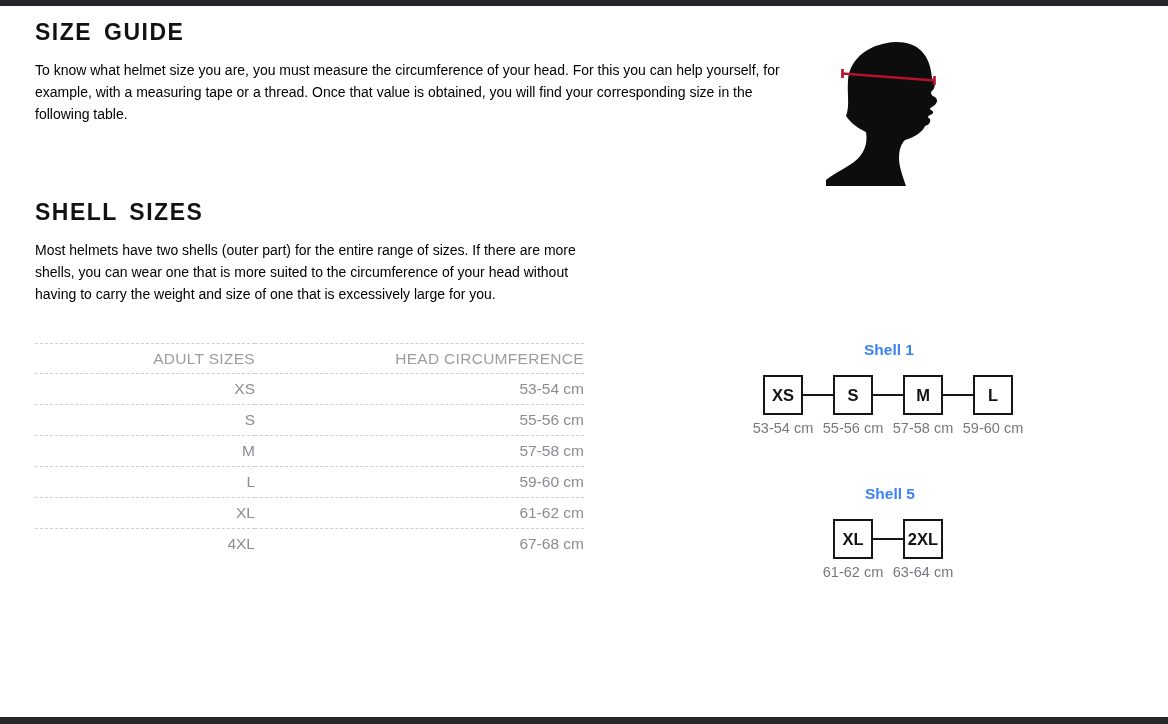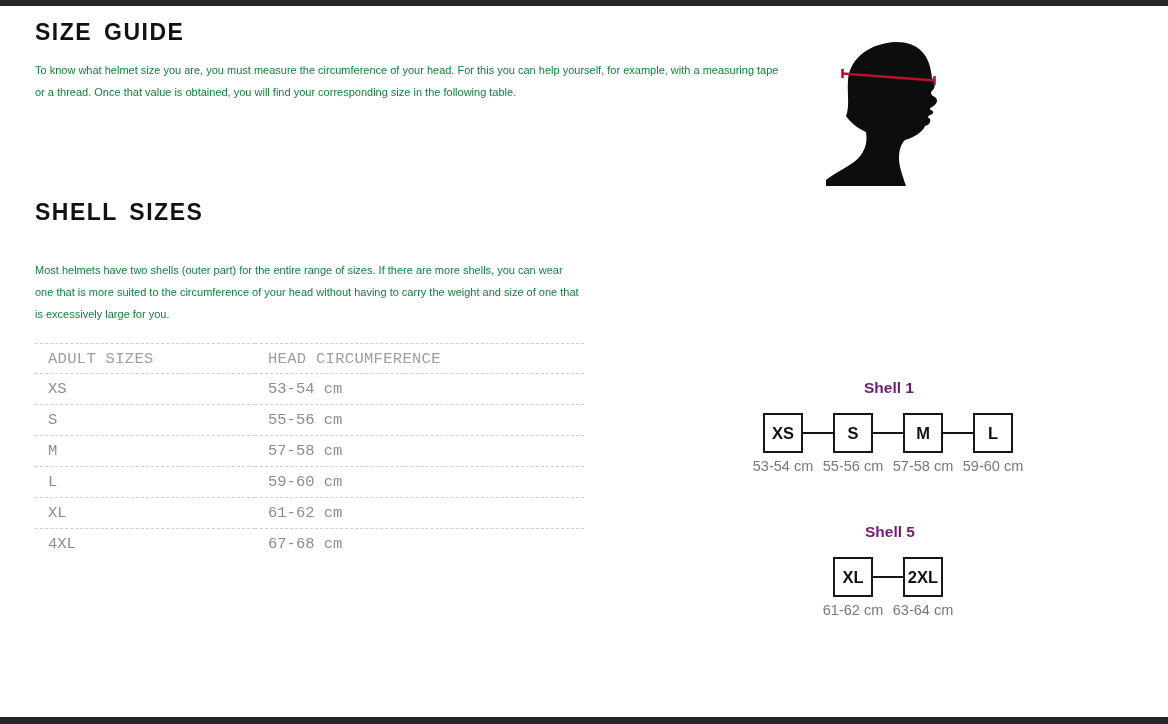--- a/index.html
+++ b/index.html
@@ -14,49 +14,49 @@
     position:absolute; left:35px;
     font-weight:900; font-size:23px; letter-spacing:1.5px; word-spacing:4px;
     color:#121212; transform:scaleY(1.04); transform-origin:left top;
     white-space:nowrap;
   }
   #size-guide-title { top:18px; }
   #shell-sizes-title { top:198px; }
 
   .body-text {
     position:absolute; left:35px;
-    font-size:11px; line-height:22px; color:#15803d;
+    font-size:14px; line-height:22px; color:#000000;
   }
   #size-guide-intro { top:59px; width:745px; }
-  #shell-sizes-desc { top:239px; width:548px;margin-top:20px; }
+  #shell-sizes-desc { top:239px; width:548px; }
 
   #head-figure { position:absolute; left:826px; top:40px; width:132px; height:148px; }
 
   
   #size-table {
     position:absolute; left:35px; top:343px; width:549px;
     border-collapse:collapse; table-layout:fixed;
     font-size:15.5px;
   }
   #size-table col.c1 { width:220px; }
   #size-table tr { border-bottom:1px dashed #cdd0d3; }
   #size-table tr.head-row { border-top:1px dashed #cdd0d3; }
   #size-table tr:last-child { border-bottom:none; }
   #size-table th, #size-table td {
-    text-align:left; font-weight:normal;
-    height:31px; padding:0 0 0 13px; vertical-align:middle;font-family:Liberation Mono, monospace;
+    text-align:right; font-weight:normal;
+    height:31px; padding:0 0 0 13px; vertical-align:middle;
   }
   #size-table th { color:#9b9da2; letter-spacing:0.3px; height:30px; }
   #size-table td { color:#8b8d92; }
 
   
   .shell-diagram { position:absolute; }
   #shell-1 { left:748px; top:341px; width:282px; }
   #shell-2 { left:818px; top:485px; width:144px; }
-  .shell-title { text-align:center; font-weight:bold; font-size:15.5px; color:#701a75;margin-top:38px; }
+  .shell-title { text-align:center; font-weight:bold; font-size:15.5px; color:#3b82f6; }
   .shell-row { position:relative; display:flex; margin-top:16px; }
   .connector {
     position:absolute; top:19px; left:35px; right:35px; height:2px;
     background:#161616;
   }
   .size-col { width:70px; display:flex; flex-direction:column; align-items:center; position:relative; }
   .size-box {
     width:40px; height:40px; background:#fff; border:2px solid #161616;
     display:flex; align-items:center; justify-content:center;
     font-weight:bold; font-size:16.5px; color:#121212; position:relative; z-index:1;

